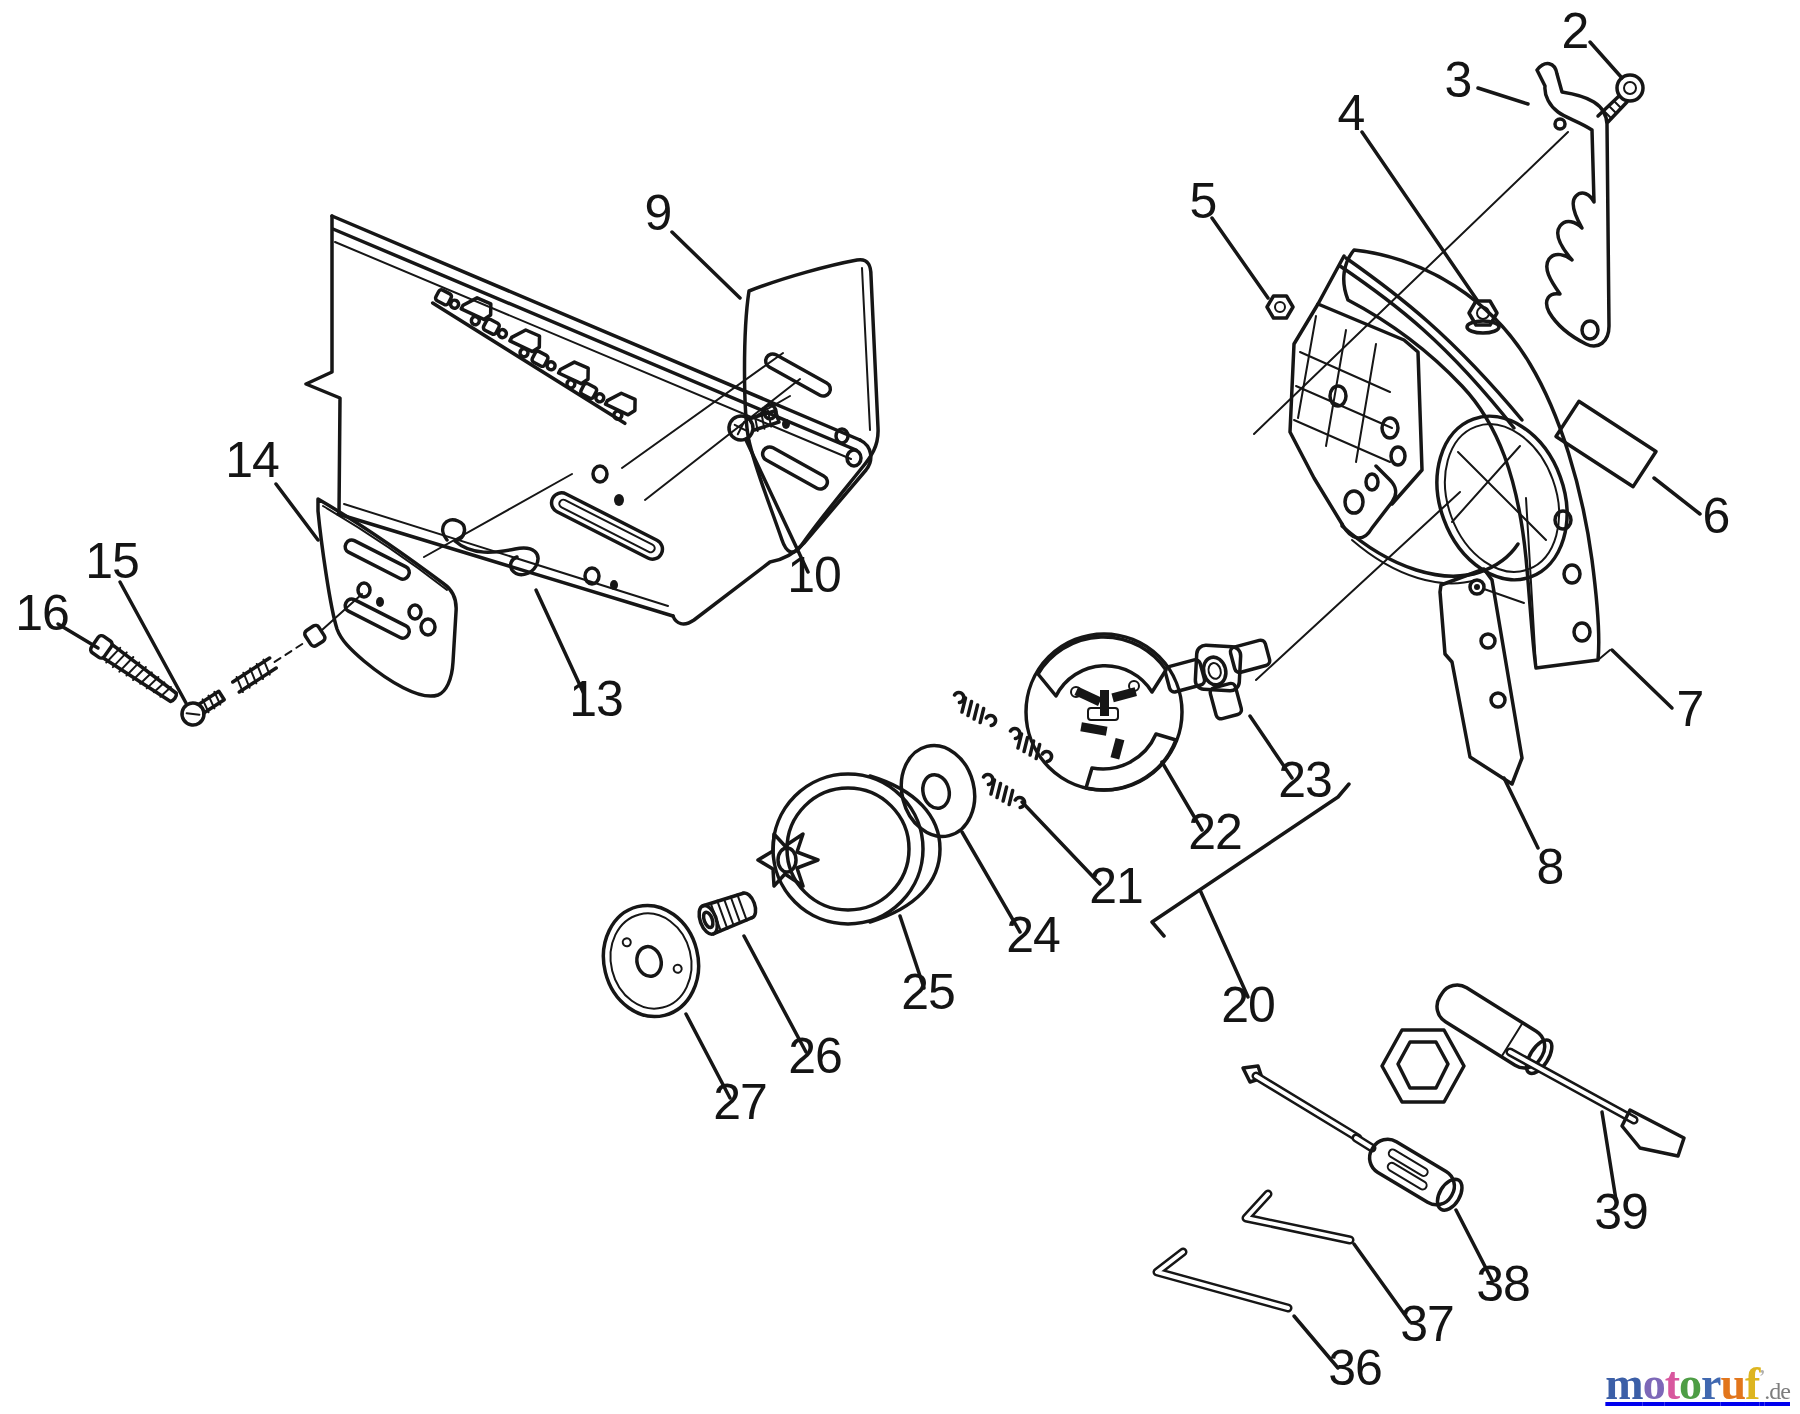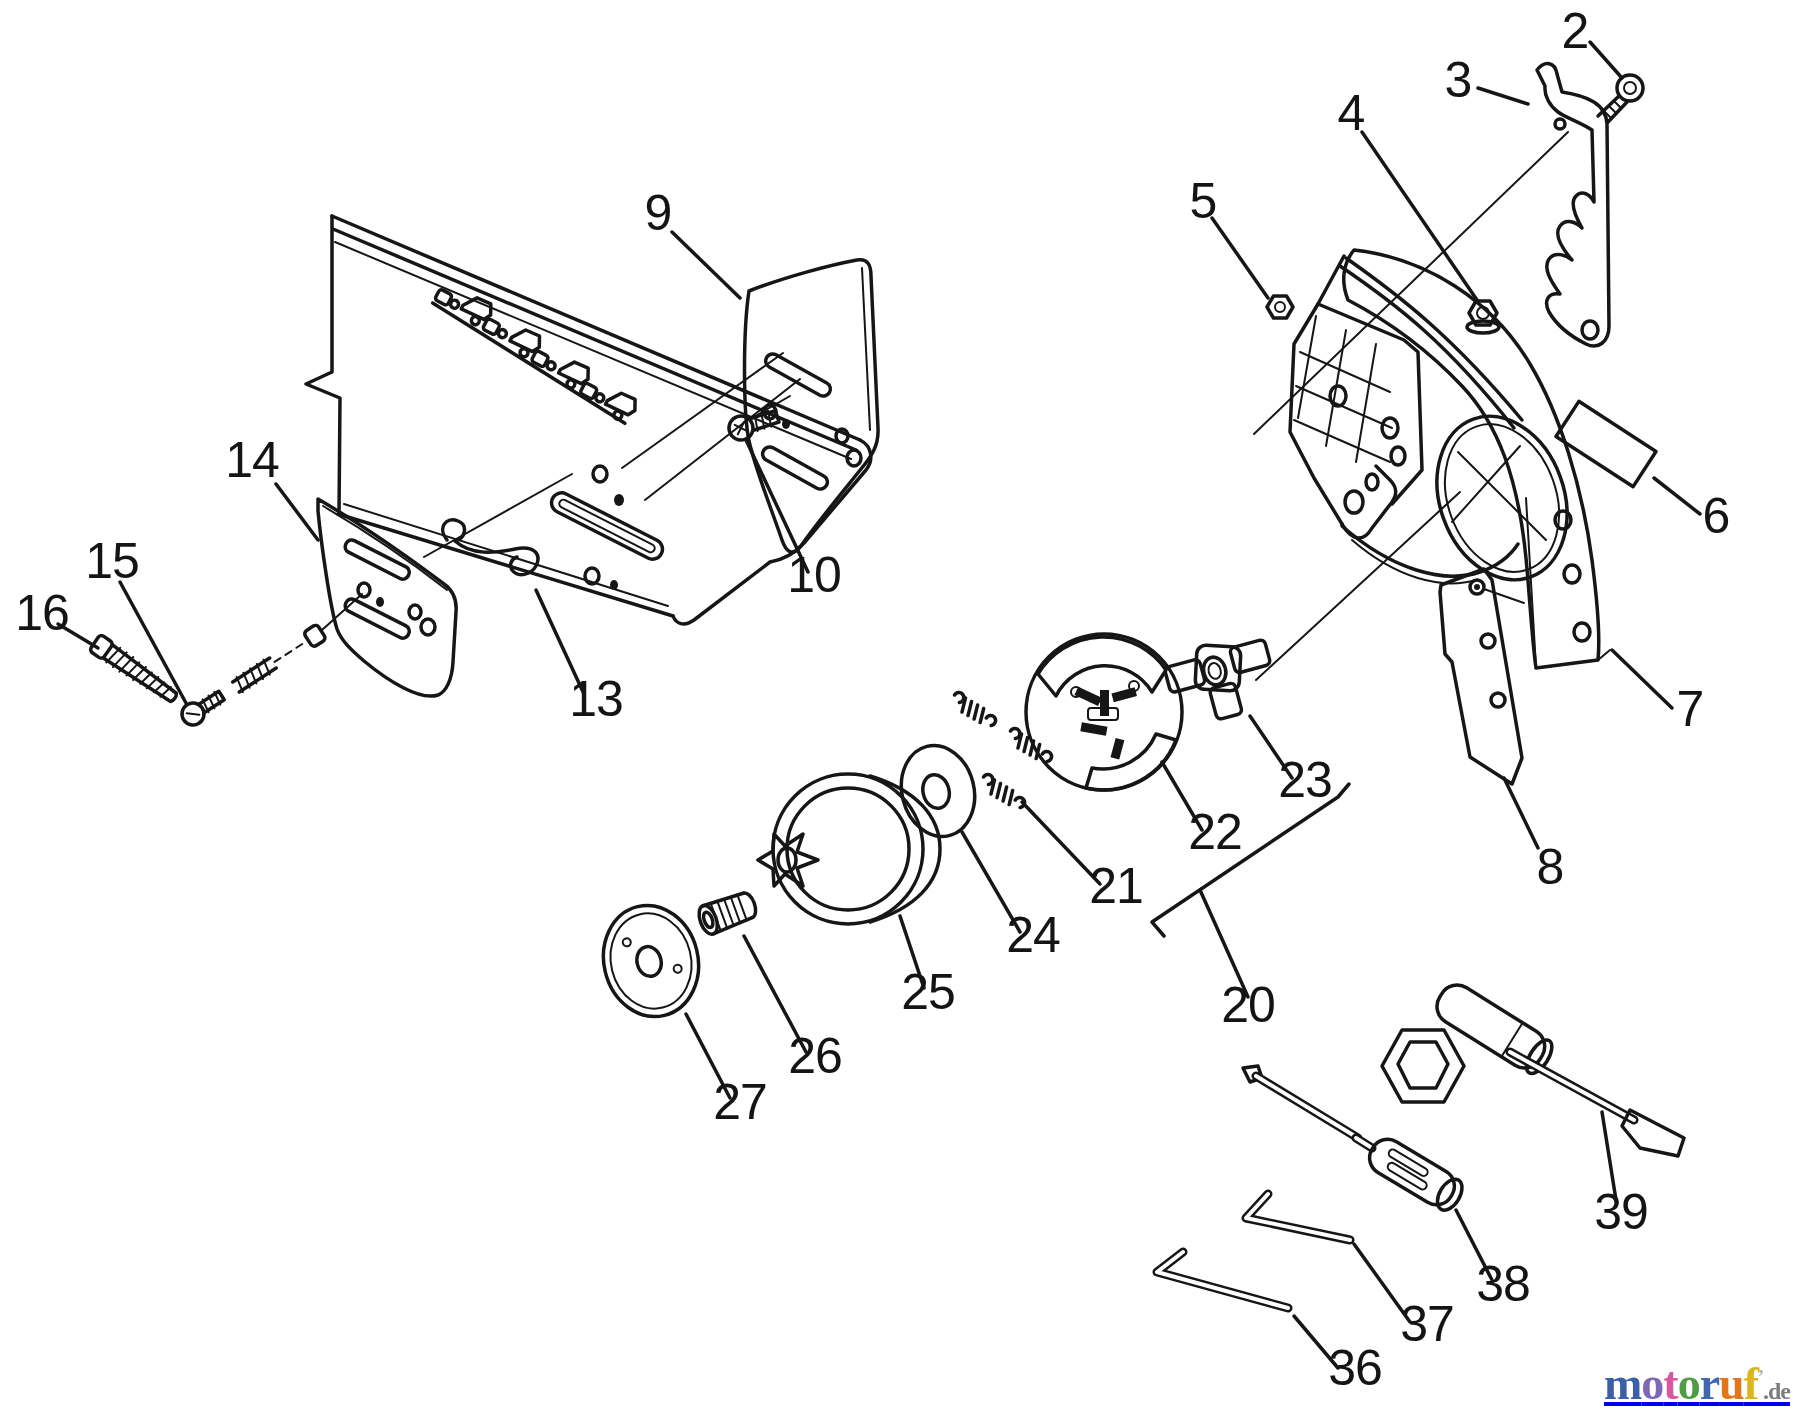--- a/index.html
+++ b/index.html
@@ -9,21 +9,21 @@
   svg.diagram *{vector-effect:none;}
   .ln{stroke:#161616;fill:none;stroke-width:3.5;stroke-linecap:round;stroke-linejoin:round;}
   .thin{stroke-width:2;}
   .wire{stroke:#161616;fill:none;stroke-width:9;stroke-linecap:round;stroke-linejoin:round;}
   .wirecore{stroke:#ffffff;fill:none;stroke-width:4;stroke-linecap:round;stroke-linejoin:round;}
   .dark{fill:#161616;stroke:none;}
   .callout{font-family:"Liberation Sans",sans-serif;font-size:50px;fill:#141414;
            letter-spacing:-1px;text-anchor:middle;}
   .logo{position:absolute;right:10px;bottom:4px;font-family:"Liberation Serif",serif;
         font-weight:bold;font-size:46px;letter-spacing:-1px;white-space:nowrap;}
-  .logo .suffix{font-size:24px;font-weight:bold;}
+  .logo .suffix{font-size:24px;font-weight:normal;}
   .logo .tick{font-size:18px;vertical-align:super;}
 </style>
 </head>
 <body>
 
 <div class="stage">
 <svg class="diagram" width="1800" height="1414" viewBox="0 0 1800 1414">
 
   <defs>
     <g id="coil">

